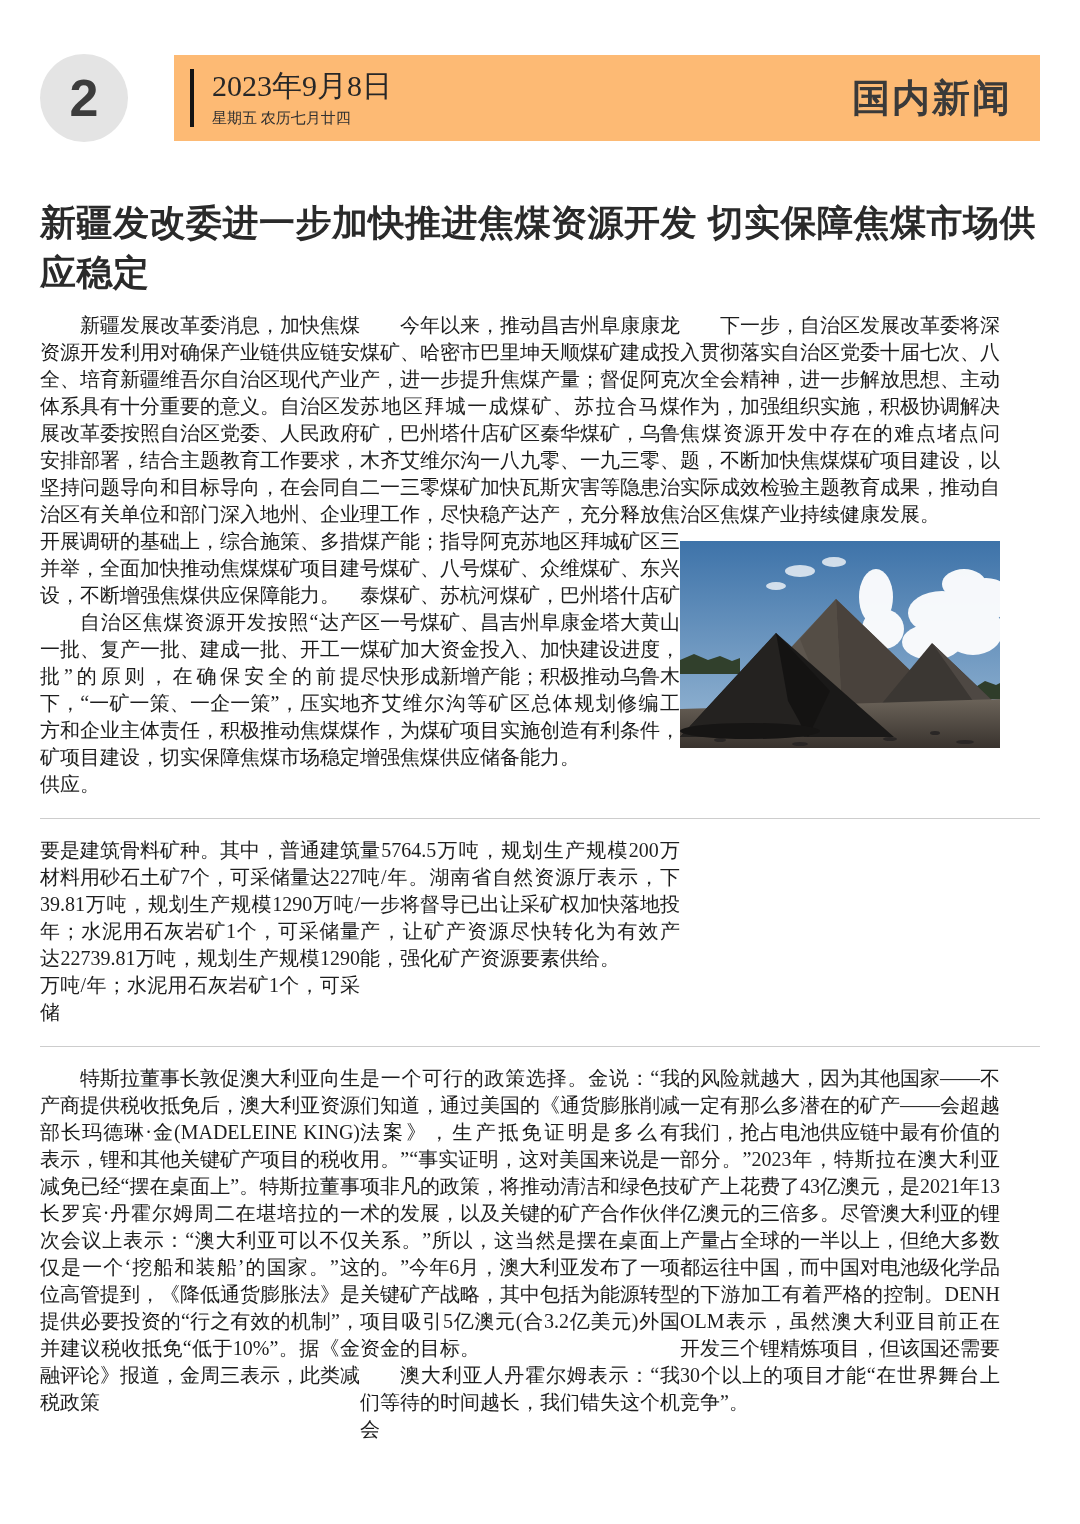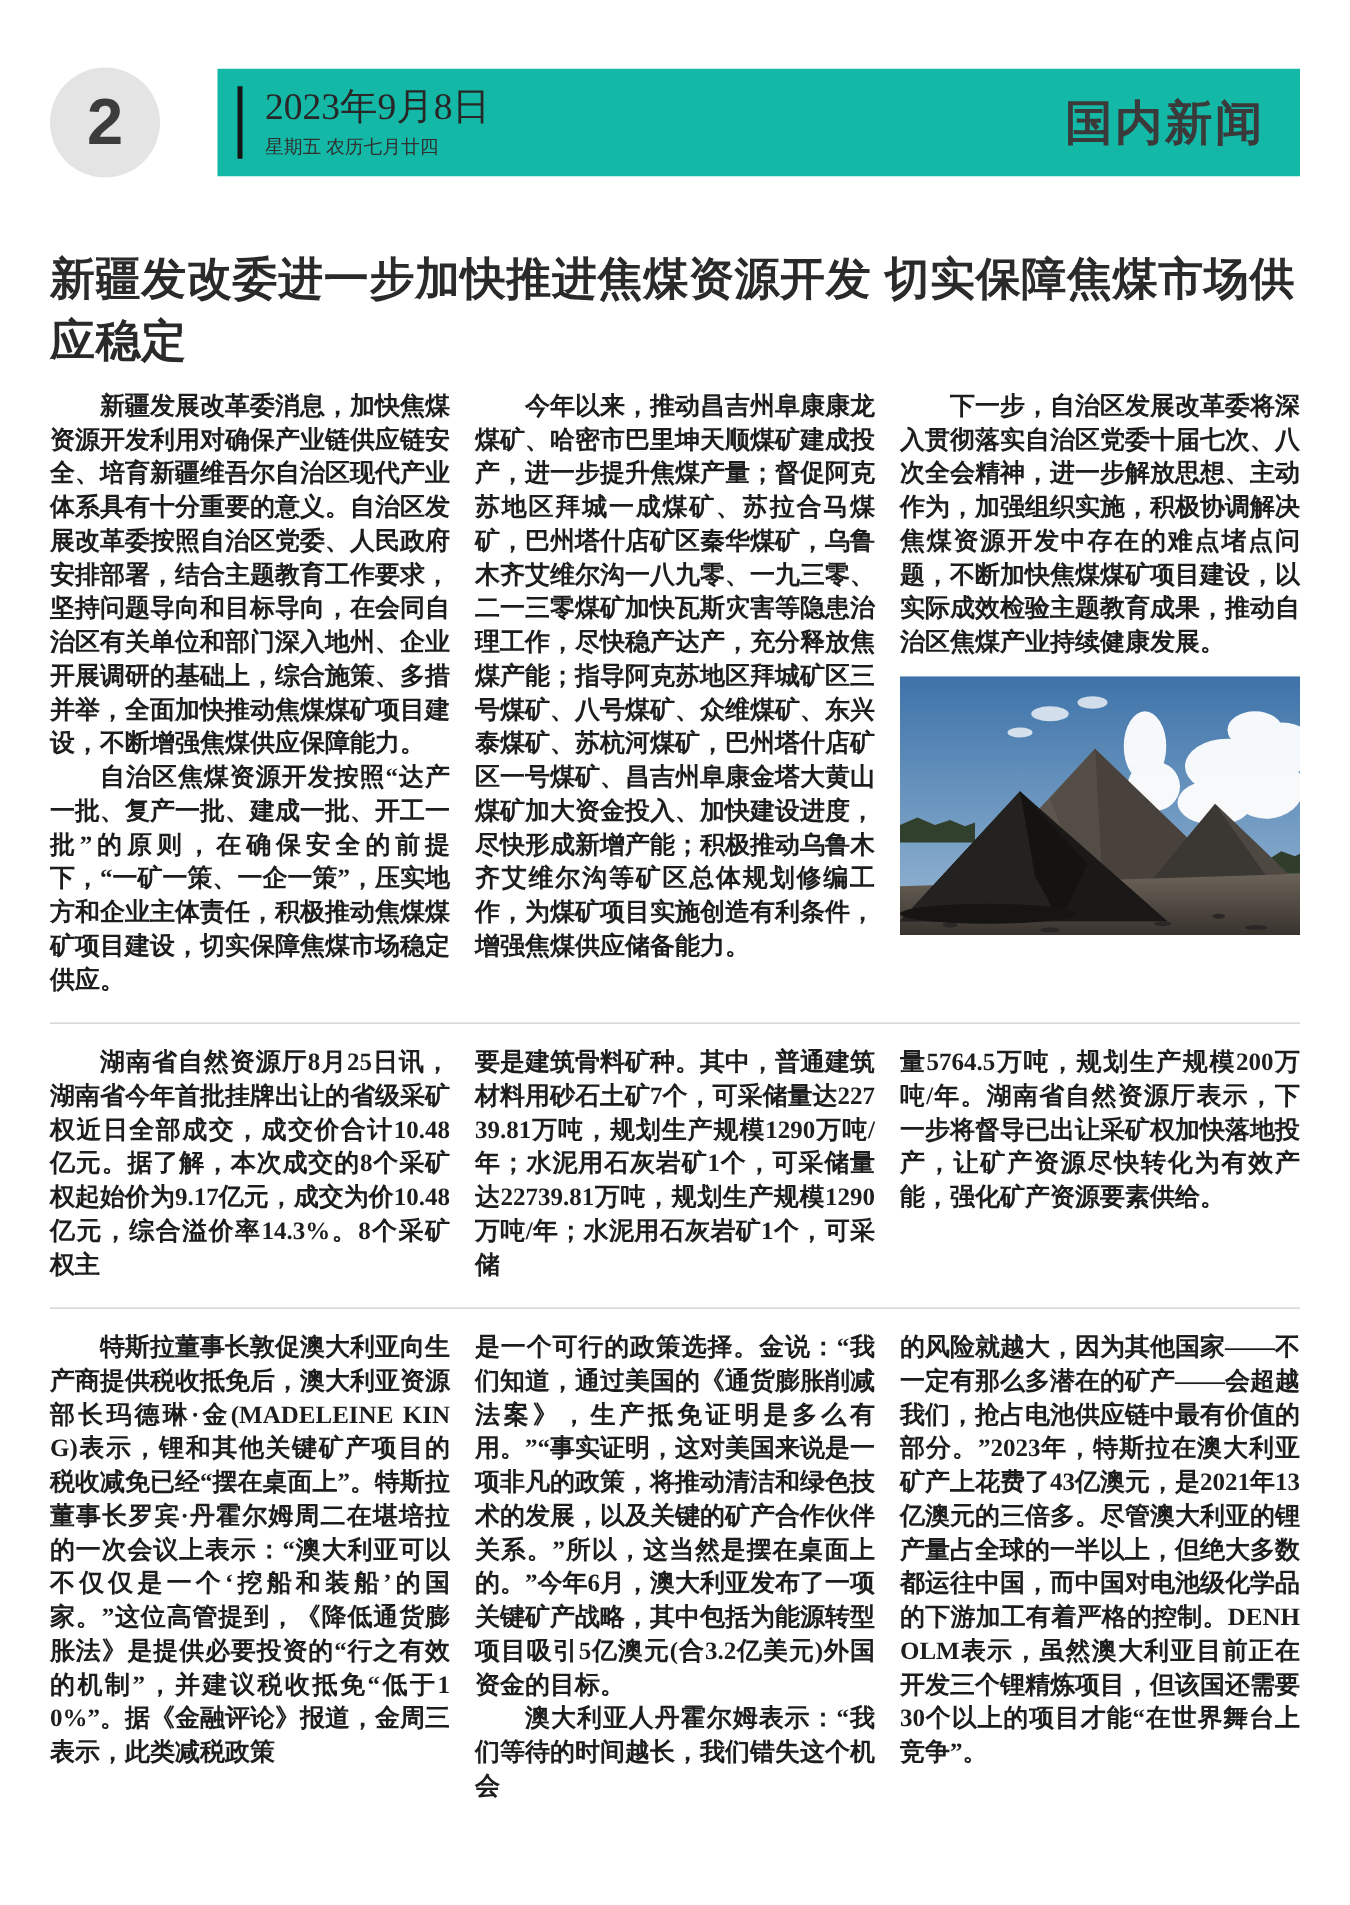--- a/index.html
+++ b/index.html
@@ -13,42 +13,42 @@
   
   .header { display:flex; align-items:center; }
   .page-num-circle {
     width:88px; height:88px; border-radius:50%;
     background:#e4e4e4; flex:0 0 auto;
     display:flex; align-items:center; justify-content:center;
     font-family:"Liberation Sans","DejaVu Sans",sans-serif;
     font-size:52px; font-weight:bold; color:#3c3c3c;
   }
   .header-bar {
-    flex:1; margin-left:46px; background:#14b8a6; height:86px;
+    flex:1; margin-left:46px; background:#fdba74; height:86px;
     display:flex; align-items:center; padding:0 28px 0 16px; box-sizing:border-box;
   }
   .header-accent { width:4px; height:58px; background:#141414; margin-right:18px; flex:0 0 auto; }
   .date-main { font-size:30px; line-height:1.15; color:#272727; }
   .date-sub  { font-size:15px; line-height:1.2; color:#303030; margin-top:5px; }
   .section-title {
     margin-left:auto;
     font-family:"Liberation Sans","DejaVu Sans",sans-serif;
     font-weight:bold; font-size:38px; color:#3a3a3a; letter-spacing:2px;
   }
 
   
   .article-title {
     font-family:"Liberation Sans","DejaVu Sans",sans-serif;
     font-weight:bold; color:#2a2a2a;
     font-size:36px; line-height:50px; letter-spacing:0.5px;
     margin:0;
   }
   .t1 { margin-top:56px; }
   .t2 { margin-top:2px; }
-  .columns { display:flex; gap:20px; margin-top:14px;font-weight:bold; }
+  .columns { display:flex; margin-top:14px; }
   .col { width:320px; flex:0 0 auto; }
   .col p {
     margin:0; font-size:20px; line-height:27px;
     text-align:justify; text-indent:2em; color:#1d1d1d;
     word-break:break-all;
   }
   .col p.no-indent { text-indent:0; }
 
   .divider { border:none; border-top:1px solid #cdcdcd; margin:20px 0 18px; }
 
@@ -140,23 +140,20 @@
         </svg>
       </div>
     </div>
   </div>
 
   <hr class="divider">
 
   <div>
     <div class="columns">
       <div class="col">
-        <p>湖南省自然资源厅8月25日讯，湖南省今年首批挂牌出让的省级采矿权近日全部成交，成交价合计10.48亿元。据了解，本次成交的8个采矿权起始价为9.17亿元，成交为价10.48亿元，综合溢价率14.3%。8个采矿权主</p>
-      </div>
-      <div class="col">
         <p class="no-indent">要是建筑骨料矿种。其中，普通建筑材料用砂石土矿7个，可采储量达22739.81万吨，规划生产规模1290万吨/年；水泥用石灰岩矿1个，可采储量达22739.81万吨，规划生产规模1290万吨/年；水泥用石灰岩矿1个，可采储</p>
       </div>
       <div class="col">
         <p class="no-indent">量5764.5万吨，规划生产规模200万吨/年。湖南省自然资源厅表示，下一步将督导已出让采矿权加快落地投产，让矿产资源尽快转化为有效产能，强化矿产资源要素供给。</p>
       </div>
     </div>
   </div>
 
   <hr class="divider">
 

